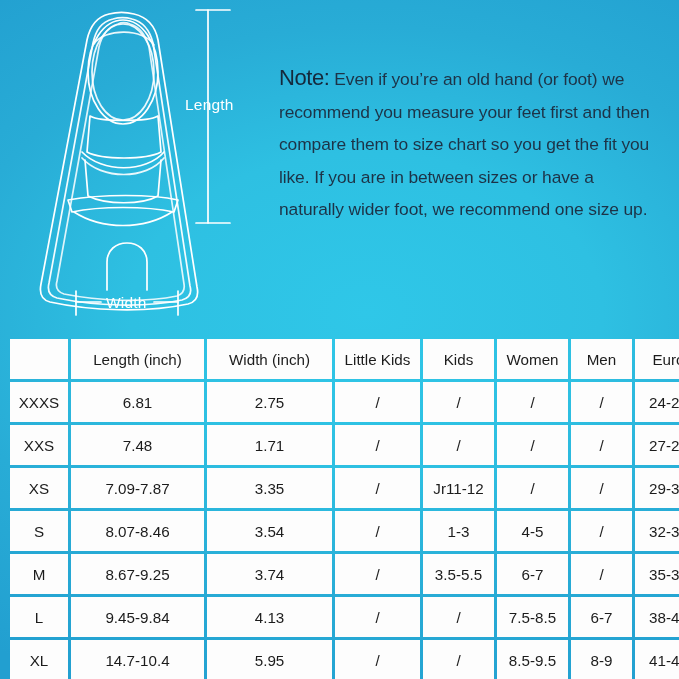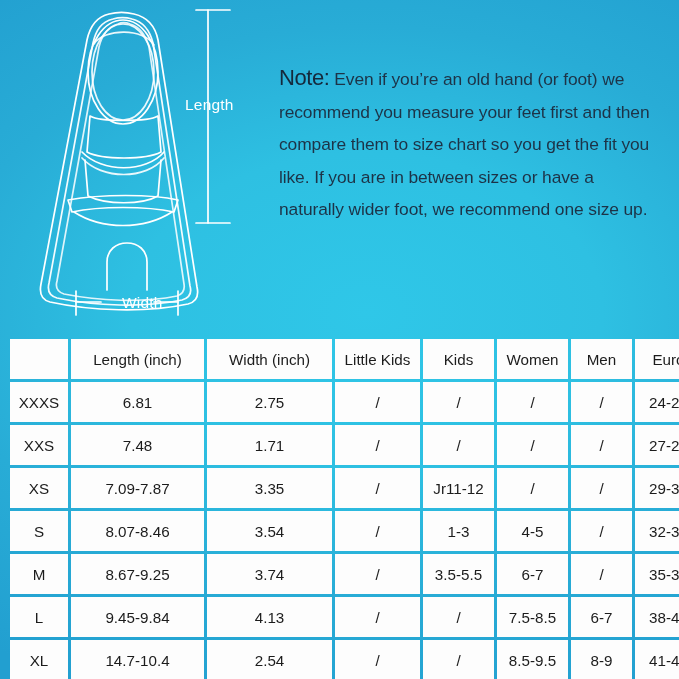--- a/index.html
+++ b/index.html
@@ -31,21 +31,21 @@
   #diagram svg { display: block; }
   .dim-label {
     position: absolute;
     color: #ffffff;
     font-family: "Liberation Sans", sans-serif;
     font-size: 15.5px;
     letter-spacing: 0.2px;
     white-space: nowrap;
   }
   #length-label { left: 179px; top: 96px; }
-  #width-label  { left: 100px; top: 294px; margin-left: 16px; }
+  #width-label  { left: 100px; top: 294px; }
 
   
   #note {
     position: absolute;
     left: 279px;
     top: 45px;
     width: 380px;
     color: #1d3347;
     font-family: "Liberation Sans", sans-serif;
     font-size: 17.4px;
@@ -232,21 +232,21 @@
         <td>4.13</td>
         <td>/</td>
         <td>/</td>
         <td>7.5-8.5</td>
         <td>6-7</td>
         <td>38-40</td>
       </tr>
       <tr>
         <td>XL</td>
         <td>14.7-10.4</td>
-        <td>2.54</td>
+        <td>5.95</td>
         <td>/</td>
         <td>/</td>
         <td>8.5-9.5</td>
         <td>8-9</td>
         <td>41-43</td>
       </tr>
     </tbody>
   </table>
 
 </div>

